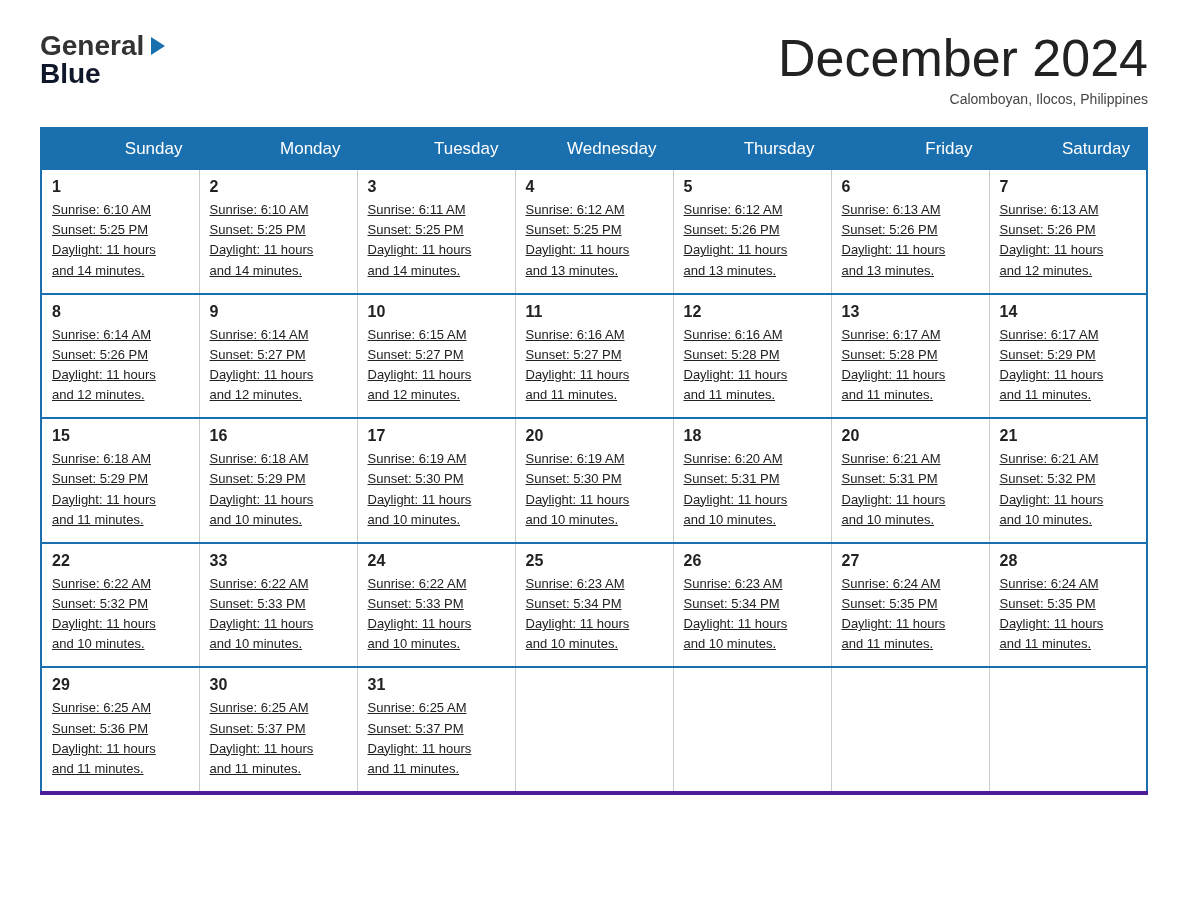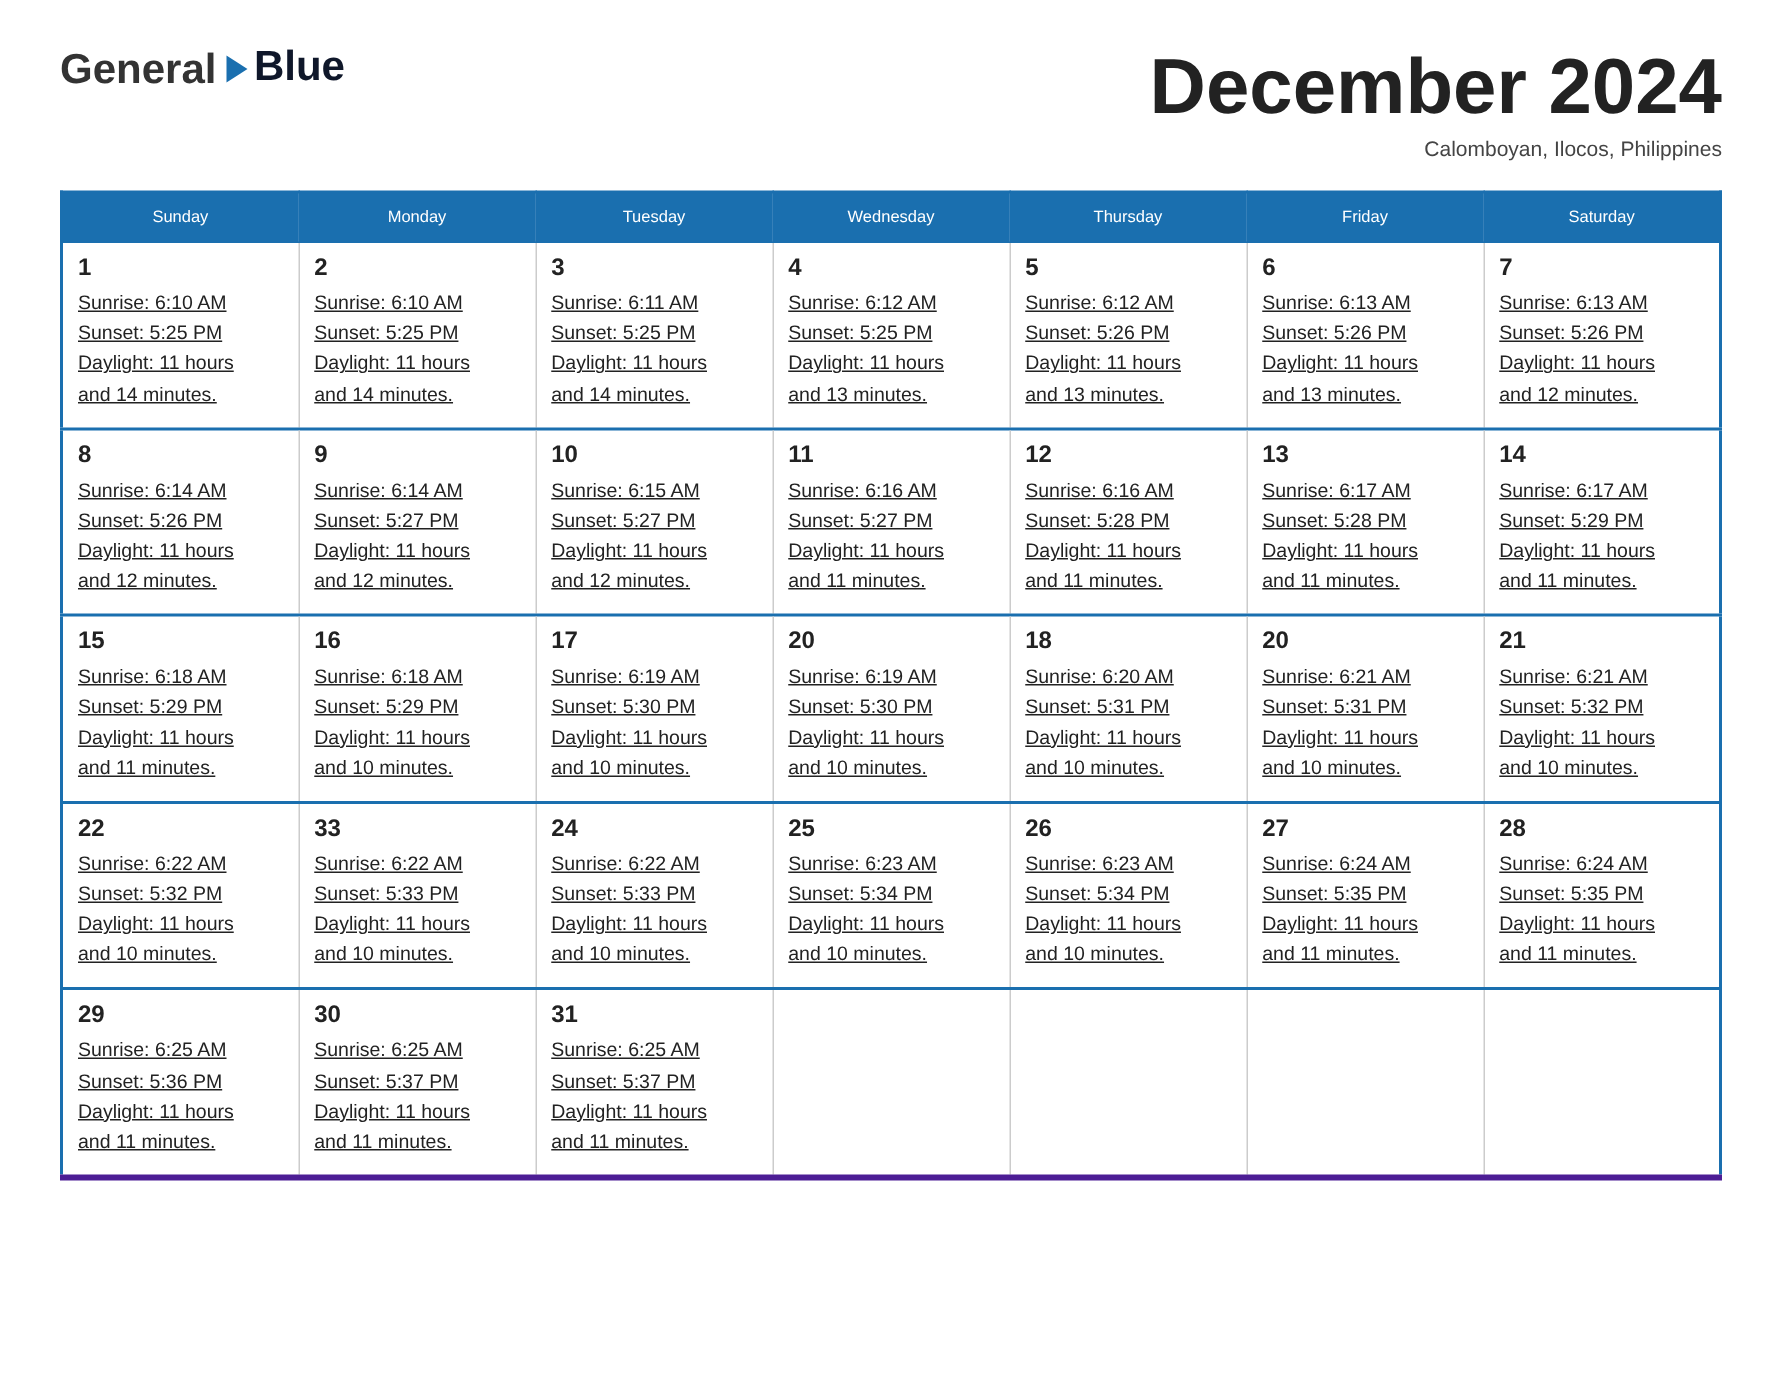--- a/index.html
+++ b/index.html
@@ -11,50 +11,50 @@
       min-height: 918px;
     }
     .header {
       display: flex;
       justify-content: space-between;
       align-items: flex-start;
       margin-bottom: 20px;
     }
     .logo {
       display: flex;
-      flex-direction: row;
-      align-items: center;
+      flex-direction: column;
+      align-items: flex-start;
     }
     .logo-general { color: #333; }
     .title-block {
       text-align: right;
     }
     .month-title {
       font-size: 52px;
-      font-weight: bold;
+      font-weight: normal;
       color: #222;
       line-height: 1.1;
     }
     .location {
       font-size: 14px;
       color: #444;
       margin-top: 4px;
     }
     .calendar {
       width: 100%;
       border-collapse: collapse;
       border: 2px solid #1a6faf;
     }
     .calendar th {
       background: #1a6faf;
       color: #fff;
-      font-size: 11px;
+      font-size: 17px;
       font-weight: normal;
       padding: 10px 16px;
-      text-align: center;
+      text-align: right;
       border: 1px solid #1a6faf;
     }
     .calendar td {
       vertical-align: top;
       padding: 8px 10px 12px 10px;
       border: 1px solid #ccc;
       border-bottom: 2px solid #1a6faf;
       font-size: 13px;
       color: #222;
       width: 14.28%;

